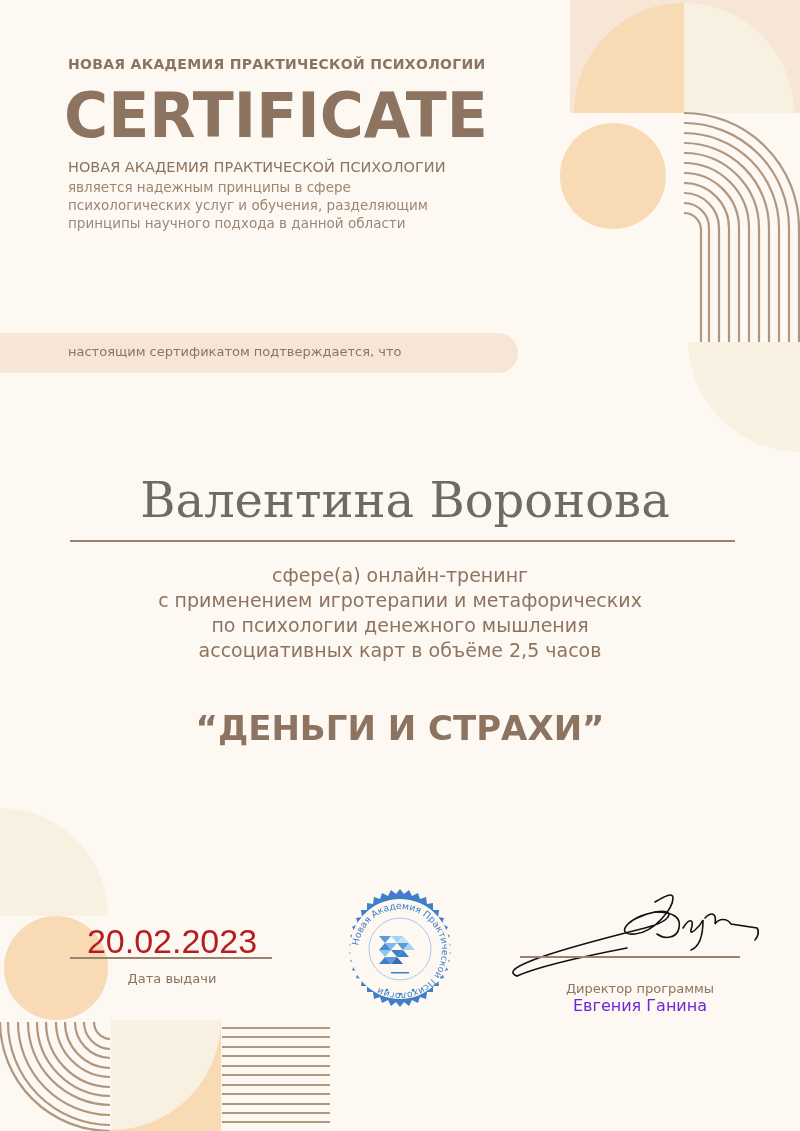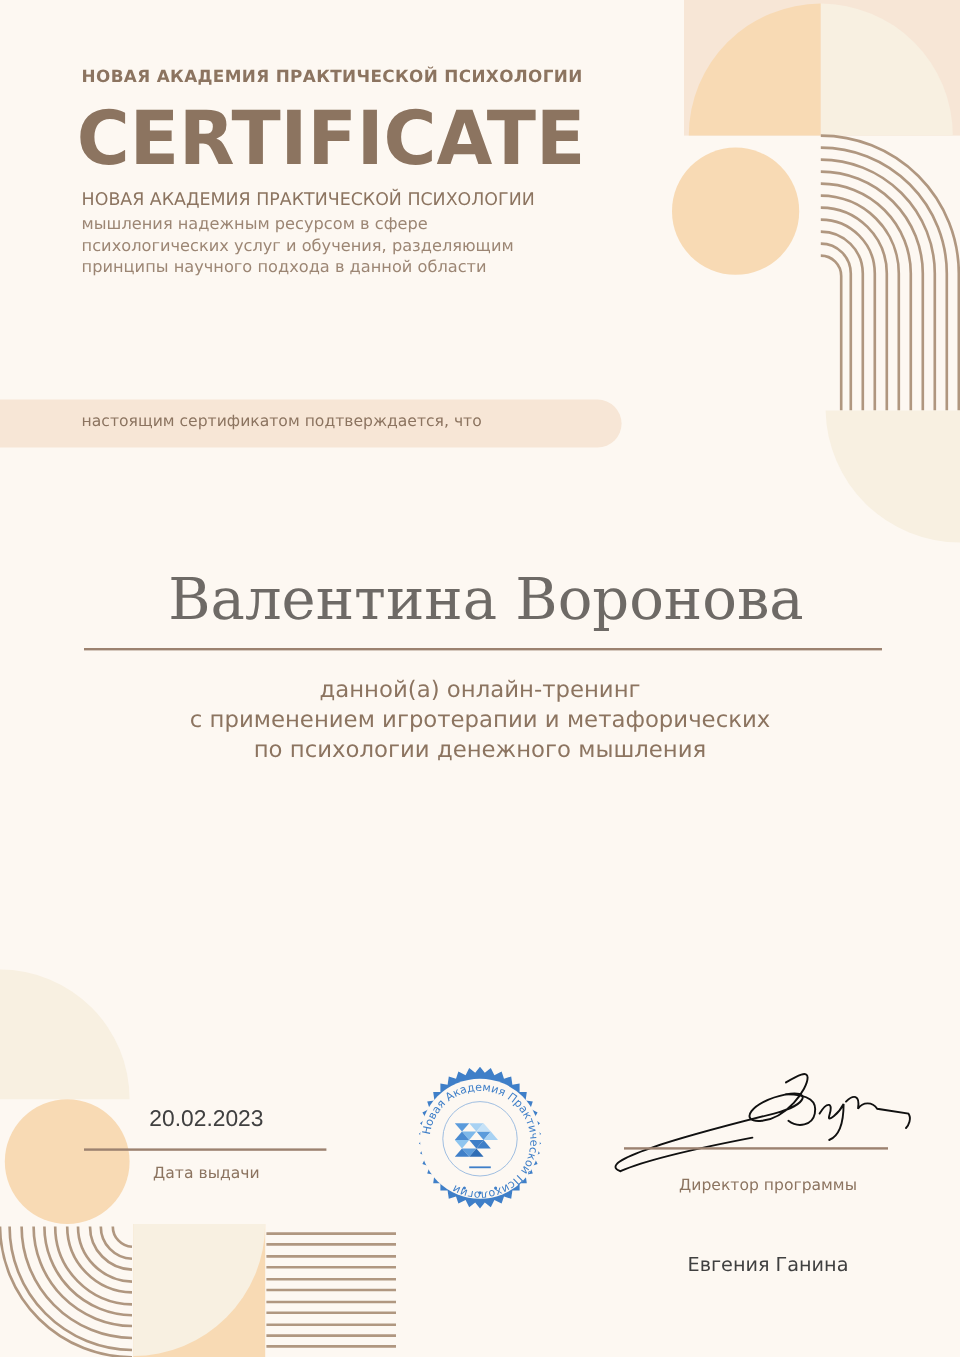--- a/index.html
+++ b/index.html
@@ -14,27 +14,27 @@
 
   .band { left: 0; top: 333px; width: 518px; height: 40px; background: #f7e6d6; border-radius: 0 20px 20px 0; }
   .band-text { left: 68px; top: 344px; font-size: 13px; color: #8c7460; white-space: nowrap; }
 
   .name { left: 75px; top: 472px; width: 660px; text-align: center; font-family: "DejaVu Serif", serif; font-size: 48px; color: #6e6a66; white-space: nowrap; }
   .name-line { left: 70px; top: 540px; width: 665px; height: 1.5px; background: #9c8270; }
 
   .body-text { left: 100px; top: 563px; width: 600px; text-align: center; font-size: 19px; line-height: 25px; color: #8c7460; }
   .course { left: 100px; top: 708px; width: 600px; text-align: center; font-size: 34px; font-weight: bold; color: #8c7460; white-space: nowrap; }
 
-  .date { left: 72px; top: 922px; width: 200px; text-align: center; font-family: "Liberation Sans", sans-serif; font-size: 19px; color: #404040; }
+  .date { left: 72px; top: 922px; width: 200px; text-align: center; font-family: "Liberation Sans", sans-serif; font-size: 34px; color: #b91c1c; }
   .date-line { left: 70px; top: 957px; width: 202px; height: 1.5px; background: #9c8270; }
   .date-label { left: 72px; top: 971px; width: 200px; text-align: center; font-size: 13px; color: #8c7460; }
 
   .sig-line { left: 520px; top: 956px; width: 220px; height: 1.5px; background: #9c8270; }
   .sig-role { left: 520px; top: 971px; width: 240px; text-align: center; font-size: 13px; color: #8c7460; margin-top: 10px; }
-  .sig-name { left: 520px; top: 996px; width: 240px; text-align: center; font-size: 16px; color: #404040; margin-top: 48px; }
+  .sig-name { left: 520px; top: 996px; width: 240px; text-align: center; font-size: 16px; color: #6d28d9; }
 </style>
 </head>
 <body>
 
 <div class="page">
 
   <svg class="abs" style="left:560px;top:0;" width="240" height="460">
     <rect x="10" y="0" width="230" height="113" fill="#f7e6d6"></rect>
     <path d="M14 113 A110 110 0 0 1 124 3 L124 113 Z" fill="#f8dab4"></path>
     <path d="M124 3 A110 110 0 0 1 234 113 L124 113 Z" fill="#f8f0e1"></path>
@@ -85,36 +85,38 @@
       <line x1="222" y1="304" x2="330" y2="304"></line>
       <line x1="222" y1="313" x2="330" y2="313"></line>
       <line x1="222" y1="322" x2="330" y2="322"></line>
     </g>
   </svg>
 
   <div class="abs org-top">НОВАЯ АКАДЕМИЯ ПРАКТИЧЕСКОЙ ПСИХОЛОГИИ</div>
   <div class="abs title">CERTIFICATE</div>
   <div class="abs org-desc">НОВАЯ АКАДЕМИЯ ПРАКТИЧЕСКОЙ ПСИХОЛОГИИ</div>
   <div class="abs desc">
-    <div>мышления надежным ресурсом в сфере</div>
+    <div>является надежным принципы в сфере</div>
     <div>психологических услуг и обучения, разделяющим</div>
     <div>принципы научного подхода в данной области</div>
   </div>
 
   <div class="abs band"></div>
   <div class="abs band-text">настоящим сертификатом подтверждается, что</div>
 
   <div class="abs name">Валентина Воронова</div>
   <div class="abs name-line"></div>
 
   <div class="abs body-text">
-    <div>данной(а) онлайн-тренинг</div>
+    <div>сфере(а) онлайн-тренинг</div>
     <div>с применением игротерапии и метафорических</div>
     <div>по психологии денежного мышления</div>
+    <div>ассоциативных карт в объёме 2,5 часов</div>
   </div>
+  <div class="abs course">“ДЕНЬГИ И СТРАХИ”</div>
 
   <div class="abs date">20.02.2023</div>
   <div class="abs date-line"></div>
   <div class="abs date-label">Дата выдачи</div>
 
   <svg class="abs" style="left:337px;top:888px;" width="126" height="126" viewBox="0 0 126 126">
     <defs>
       <path id="sealArc" d="M63 63 m-42 0 a42 42 0 1 1 84 0 a42 42 0 1 1 -84 0"></path>
     </defs>
     <g>

